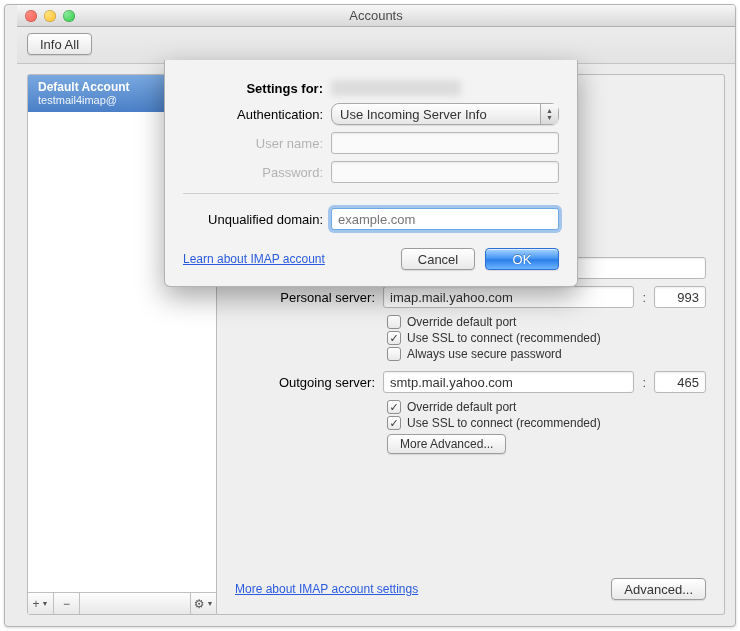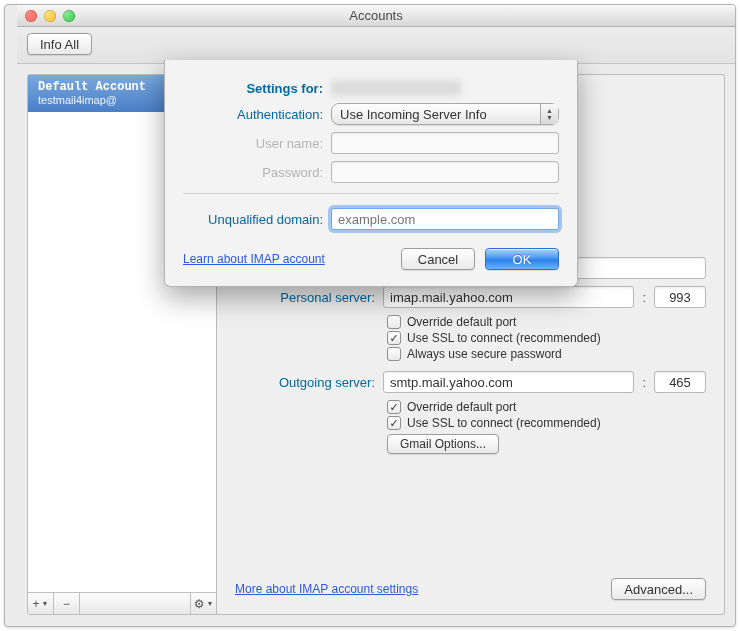--- a/index.html
+++ b/index.html
@@ -97,21 +97,21 @@
     overflow: auto;
   }
   .acct {
     padding: 5px 10px 6px;
     font-size: 12px;
   }
   .acct.selected {
     background: linear-gradient(#7aa9e0,#4a7fc7);
     color: #fff;
   }
-  .acct .nm { font-weight: 600; font-family: Liberation Mono, monospace; }
+  .acct .nm { font-weight: 600; }
   .acct .em { font-size: 11px; opacity: .9; }
   .sidebar-footer {
     height: 22px;
     border-top: 1px solid #c0c0c0;
     display: flex;
     background: linear-gradient(#fdfdfd,#e8e8e8);
   }
   .sf-btn {
     width: 26px;
     display: flex;
@@ -137,36 +137,36 @@
   }
   .form-row {
     display: flex;
     align-items: center;
     margin-bottom: 7px;
     gap: 8px;
   }
   .form-row .lbl {
     width: 140px;
     text-align: right;
-    color: #0369a1;
+    color: #000000;
     font-size: 13px;
   }
   .ghost .lbl, .ghost .val, .ghost .tf { color: #c3c3c3; }
   .tf {
     flex: 1;
     height: 22px;
     border: 1px solid #b9b9b9;
     border-radius: 3px;
     padding: 2px 6px;
     background: #fff;
     font-size: 13px;
     color: #333;
     box-shadow: inset 0 1px 2px rgba(0,0,0,.08);
   }
-  .port { width: 52px; flex: none; text-align: center; }
+  .port { width: 52px; flex: none; text-align: right; }
   .colon { color: #555; }
   .chk-row {
     display: flex; align-items: center;
     margin: 2px 0 2px 152px;
     gap: 6px;
     font-size: 12px;
     color: #333;
   }
   .chk {
     width: 14px; height: 14px;
@@ -350,21 +350,21 @@
       </div>
       <div class="chk-row">
         <span class="chk on"></span>
         <span>Override default port</span>
       </div>
       <div class="chk-row">
         <span class="chk on"></span>
         <span>Use SSL to connect (recommended)</span>
       </div>
       <div class="more-btn">
-        <div class="aqua-btn" style="height:20px;font-size:12px;">Gmail Options...</div>
+        <div class="aqua-btn" style="height:20px;font-size:12px;">More Advanced...</div>
       </div>
 
       <div class="main-footer">
         <span class="link">More about IMAP account settings</span>
         <div class="aqua-btn">Advanced...</div>
       </div>
 
     </div>
   </div>
 </div>

